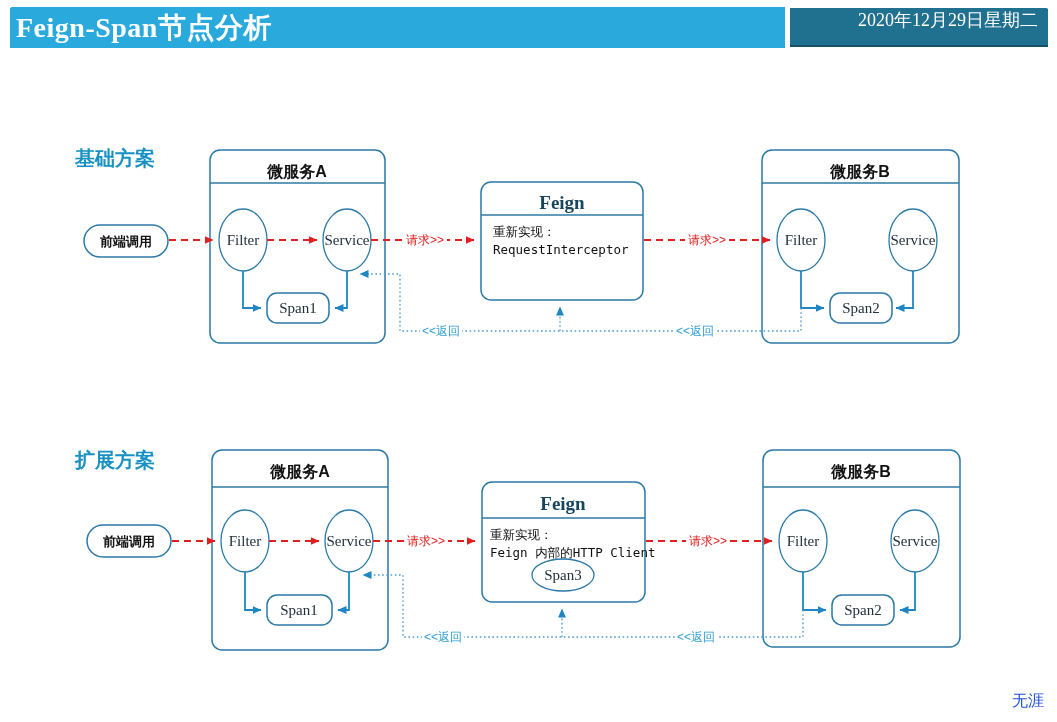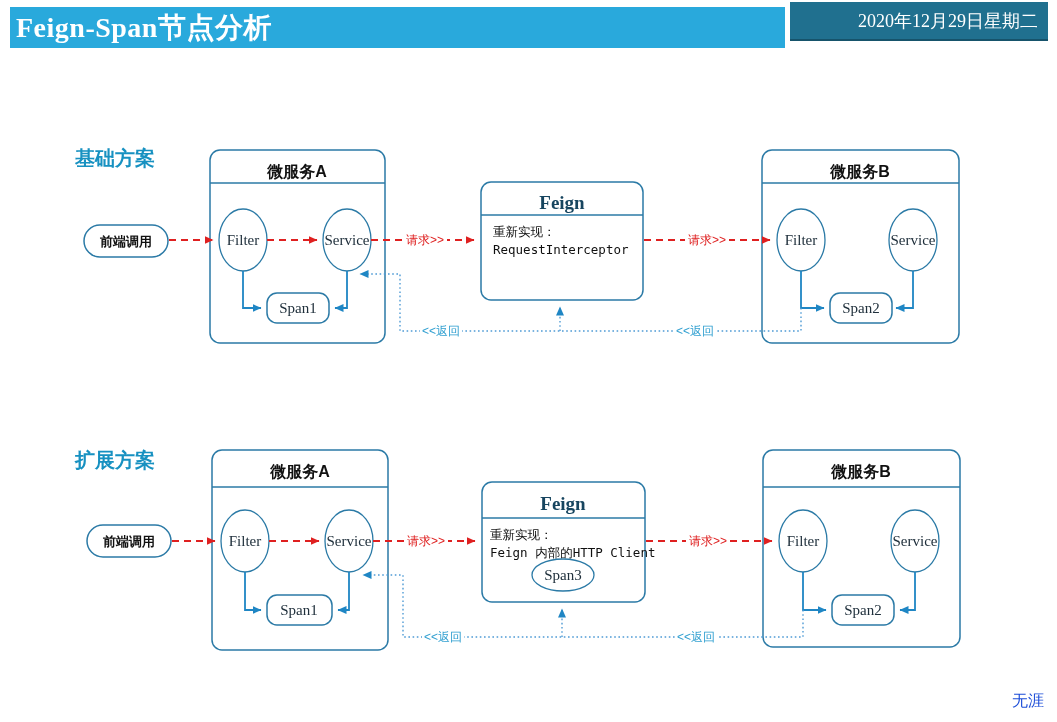--- a/index.html
+++ b/index.html
@@ -1,25 +1,25 @@
 <!DOCTYPE html>
 <html><head>
 <meta charset="utf-8">
 <style>
   html,body{margin:0;padding:0;background:#fff;}
   #page{position:relative;width:1057px;height:722px;background:#ffffff;overflow:hidden;
-        font-family:"Liberation Sans","DejaVu Sans",sans-serif;}
+        font-family:"Liberation Sans","DejaVu Sans",sans-serif;border-radius:31px;}
 
   
   #header-bar{position:absolute;left:10px;top:7px;width:775px;height:41px;background:#29a9dc;
               display:flex;align-items:center;}
   #header-title{color:#ffffff;font-family:"Liberation Serif","DejaVu Serif",serif;
                 font-size:28px;font-weight:bold;padding-left:6px;letter-spacing:0.5px;}
-  #date-box{position:absolute;left:790px;top:2px;width:258px;height:37px;background:#20708f;
-            display:flex;align-items:center;justify-content:flex-end;
+  #date-box{position:absolute;left:790px;top:8px;width:258px;height:37px;background:#20708f;
+            display:flex;justify-content:flex-end;
             border-bottom:2px solid #16536b;}
   #date-text{color:#ffffff;font-family:"Liberation Serif","DejaVu Serif",serif;
              font-size:18px;padding-right:10px;}
 
   
   #signature{position:absolute;right:13px;bottom:10px;color:#1d4ed8;font-size:16px;}
 
   
   svg{position:absolute;left:0;top:0;}
   text{fill:#1a1a1a;}

